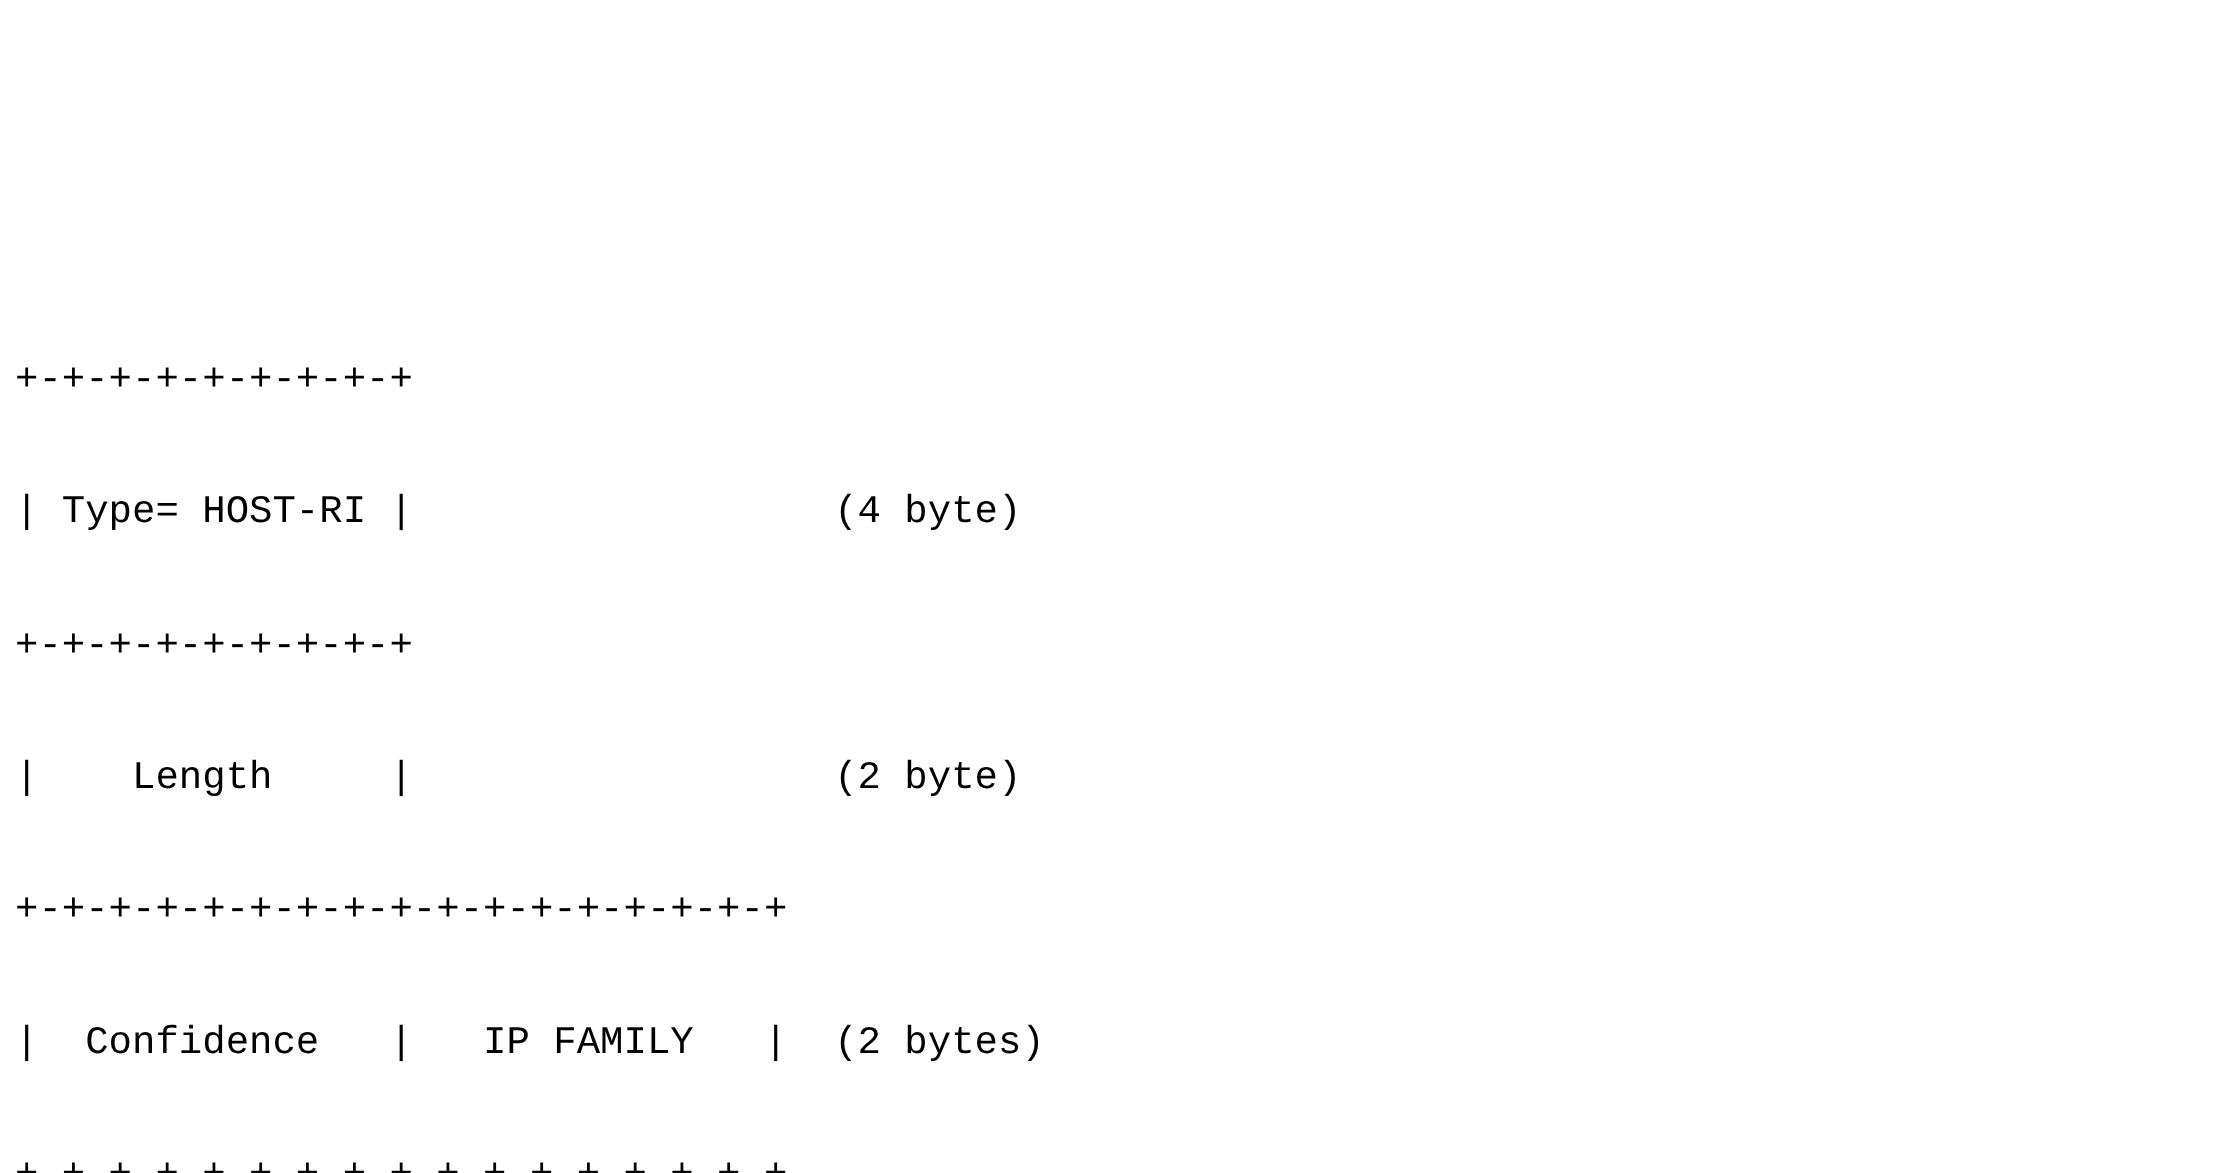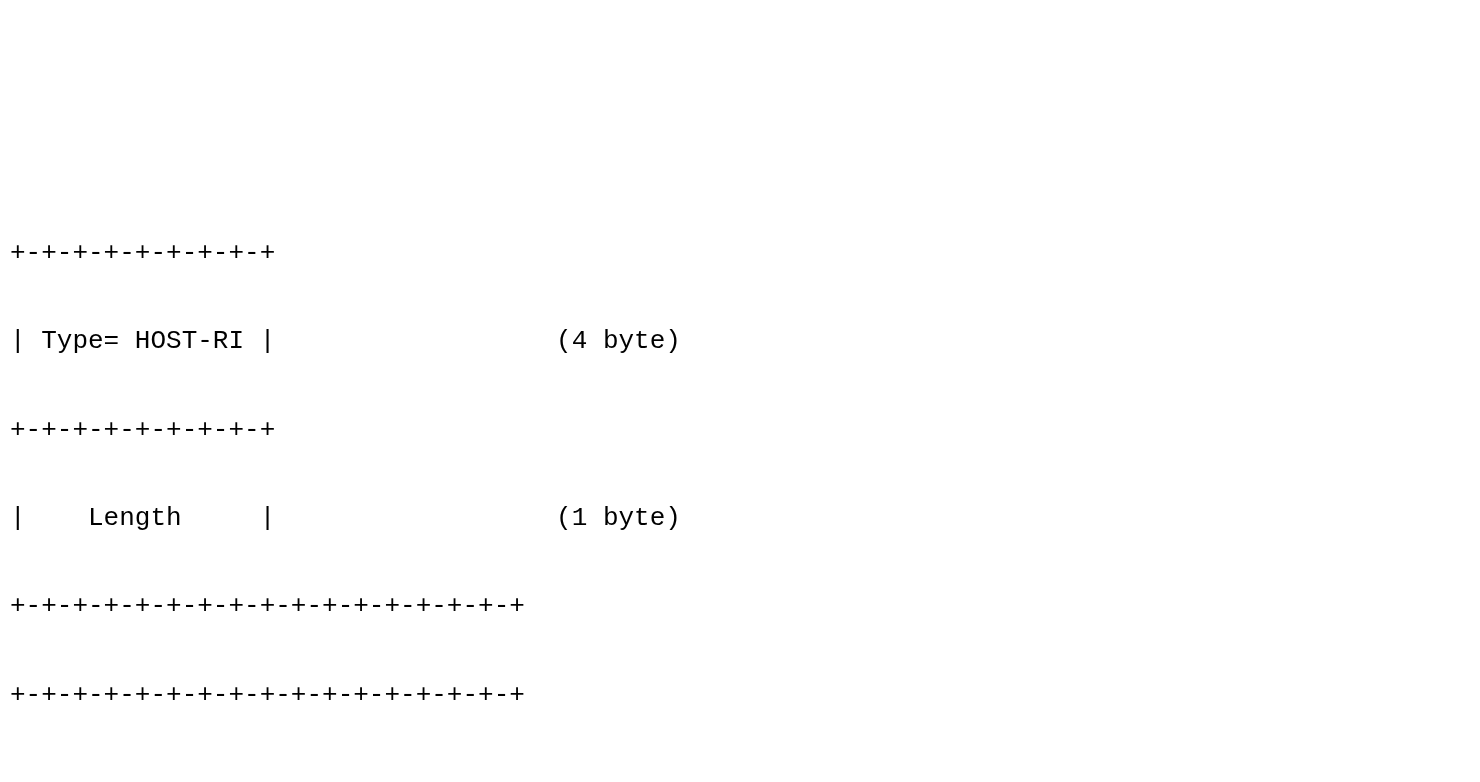--- a/index.html
+++ b/index.html
@@ -17,22 +17,23 @@
   </style>
 </head>
 <body>
 
 
 
 <div>
 <span class="diagram-line">+-+-+-+-+-+-+-+-+</span>
 <span class="diagram-line">| Type= HOST-RI |                  (4 byte)</span>
 <span class="diagram-line">+-+-+-+-+-+-+-+-+</span>
-<span class="diagram-line">|    Length     |                  (1 byte)</span>
+<span class="diagram-line">|    Length     |                  (2 byte)</span>
 <span class="diagram-line">+-+-+-+-+-+-+-+-+-+-+-+-+-+-+-+-+</span>
+<span class="diagram-line">|  Confidence   |   IP FAMILY   |  (2 bytes)</span>
 <span class="diagram-line">+-+-+-+-+-+-+-+-+-+-+-+-+-+-+-+-+</span>
 
 
 
 
 
 
 
 </div>
 

